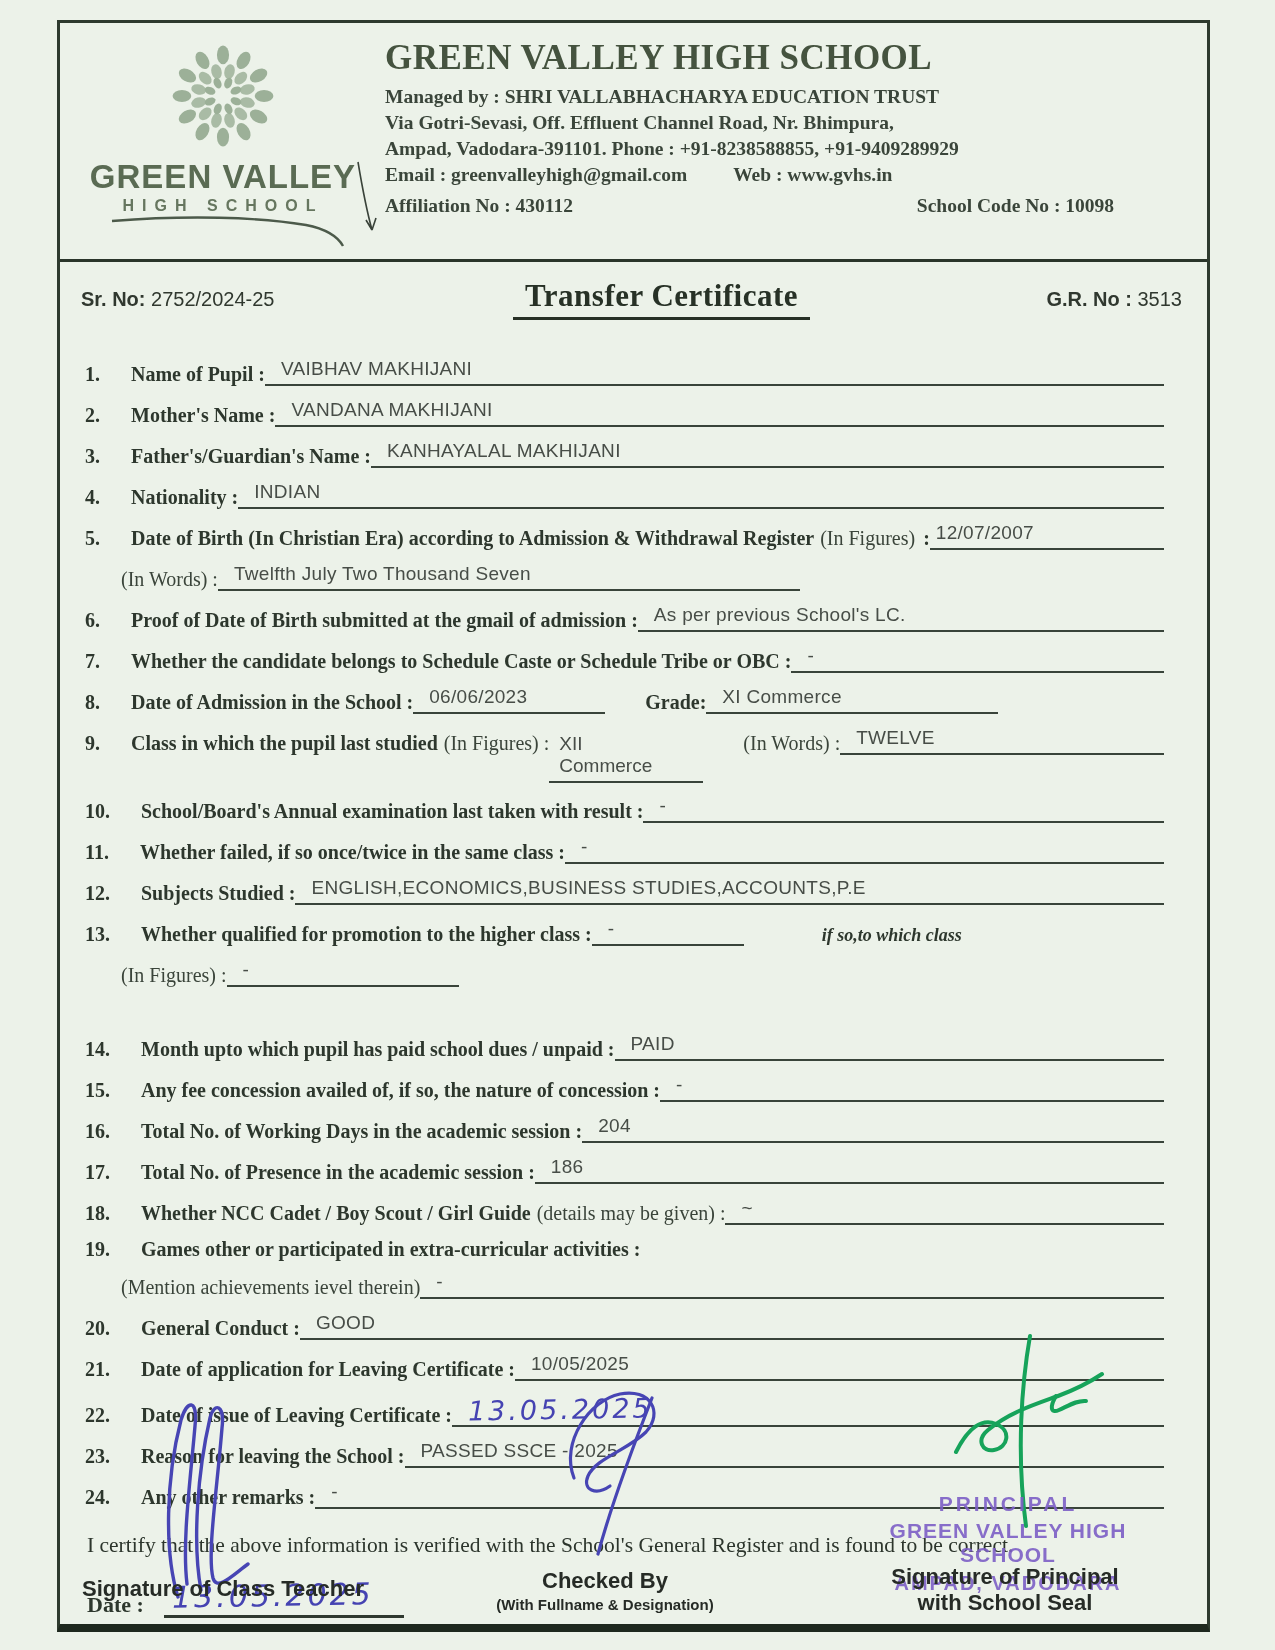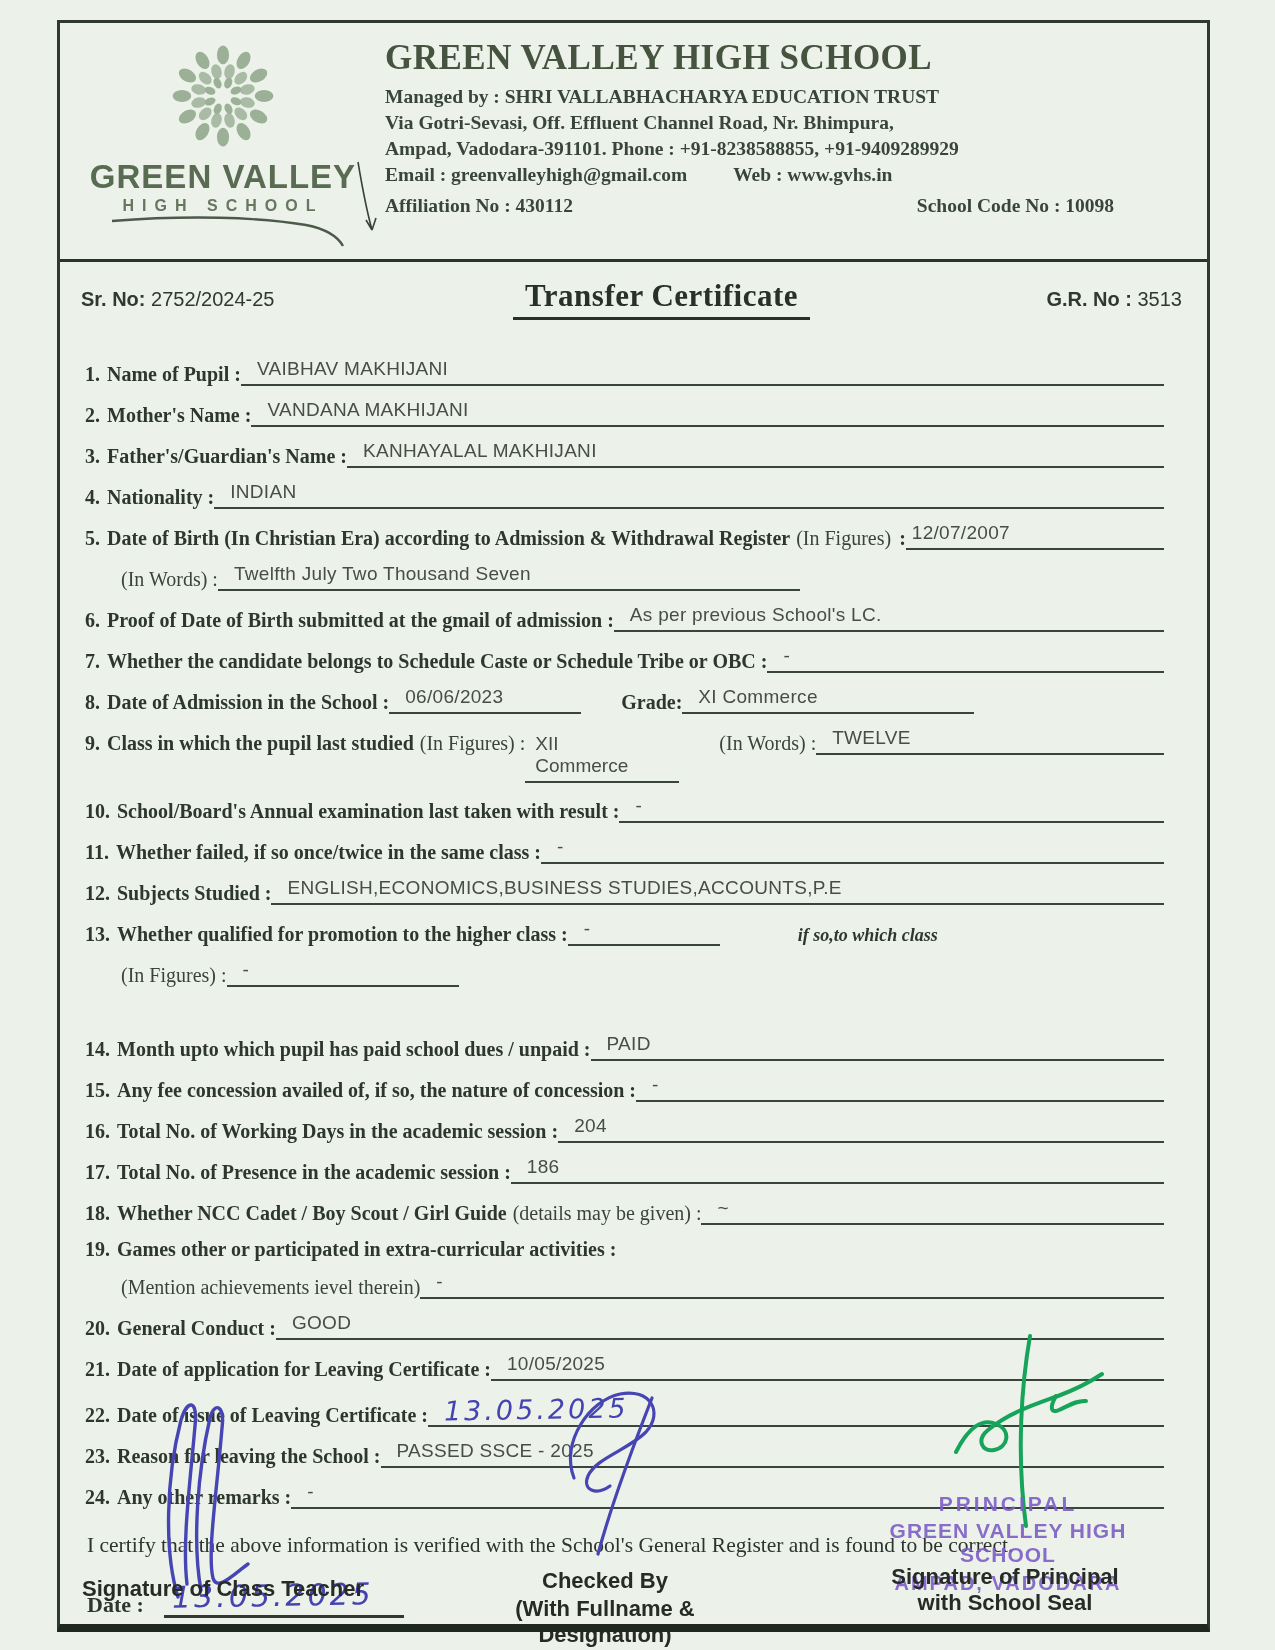--- a/index.html
+++ b/index.html
@@ -41,21 +41,21 @@
   .doc-title {
     display:inline-block; font-weight:700; font-size:31px; color:#273126;
     border-bottom:3px solid #273126; padding:0 12px 3px 12px; letter-spacing:0.5px;
   }
   .gr { font-family:"Liberation Sans",sans-serif; font-size:20px; color:#30382f; width:220px; text-align:right; }
 
   
   .fields { padding:34px 46px 0 28px; }
   .row { display:flex; align-items:flex-end; margin-bottom:13px; }
   .num { font-weight:700; font-size:20px; color:#2d372d; margin-right:7px; white-space:nowrap; }
-  .lbl { font-weight:700; font-size:20px; color:#2d372d; white-space:nowrap; }
+  .lbl { font-weight:700; font-size:20px; color:#2d372d; white-space:nowrap;margin-left:24px; }
   .norm { font-weight:400; font-size:20px; color:#3a443a; white-space:nowrap; }
   .note { font-weight:700; font-style:italic; font-size:18px; color:#2d372d; margin-left:78px; white-space:nowrap; }
   .val {
     font-family:"Liberation Sans",sans-serif; font-size:19px; color:#474d47;
     border-bottom:2px solid #39443a; padding:0 6px 4px 16px; letter-spacing:0.3px;
     white-space:nowrap; overflow:hidden;
   }
   .vflex { flex:1; }
   .w130 { width:130px; } .w170 { width:170px; } .w210 { width:210px; }
   .w270 { width:270px; } .w560 { width:560px; }
@@ -74,21 +74,21 @@
   }
 
   
   .certify { margin:24px 46px 0 30px; font-size:21.5px; color:#2c352c; }
   .date-row { display:flex; align-items:flex-end; margin:20px 46px 0 30px;gap:8px; }
   .date-lbl { font-weight:700; font-size:22px; color:#2d372d; margin-right:12px; }
   .date-val { border-bottom:3px solid #2f392f; padding:0 30px 2px 8px; }
 
   .abs { position:absolute; }
   .sig-label { font-family:"Liberation Sans",sans-serif; font-weight:700; font-size:22px; color:#262b26; }
-  .sig-sub { font-family:"Liberation Sans",sans-serif; font-weight:700; font-size:22px; color:#262b26; margin-top:2px; }
+  .sig-sub { font-family:"Liberation Sans",sans-serif; font-weight:700; font-size:15px; color:#262b26; margin-top:2px; }
   .stamp { text-align:center; color:#7d5fc6; font-family:"Liberation Sans",sans-serif; font-weight:700; opacity:0.9; }
   .stamp-l1 { font-size:21px; letter-spacing:3px; }
   .stamp-l2 { font-size:21px; letter-spacing:1px; margin-top:3px; }
   .stamp-l3 { font-size:20px; letter-spacing:2px; margin-top:5px; }
   .tc { text-align:center; }
 </style>
 </head>
 <body>
 
 <div class="page">

